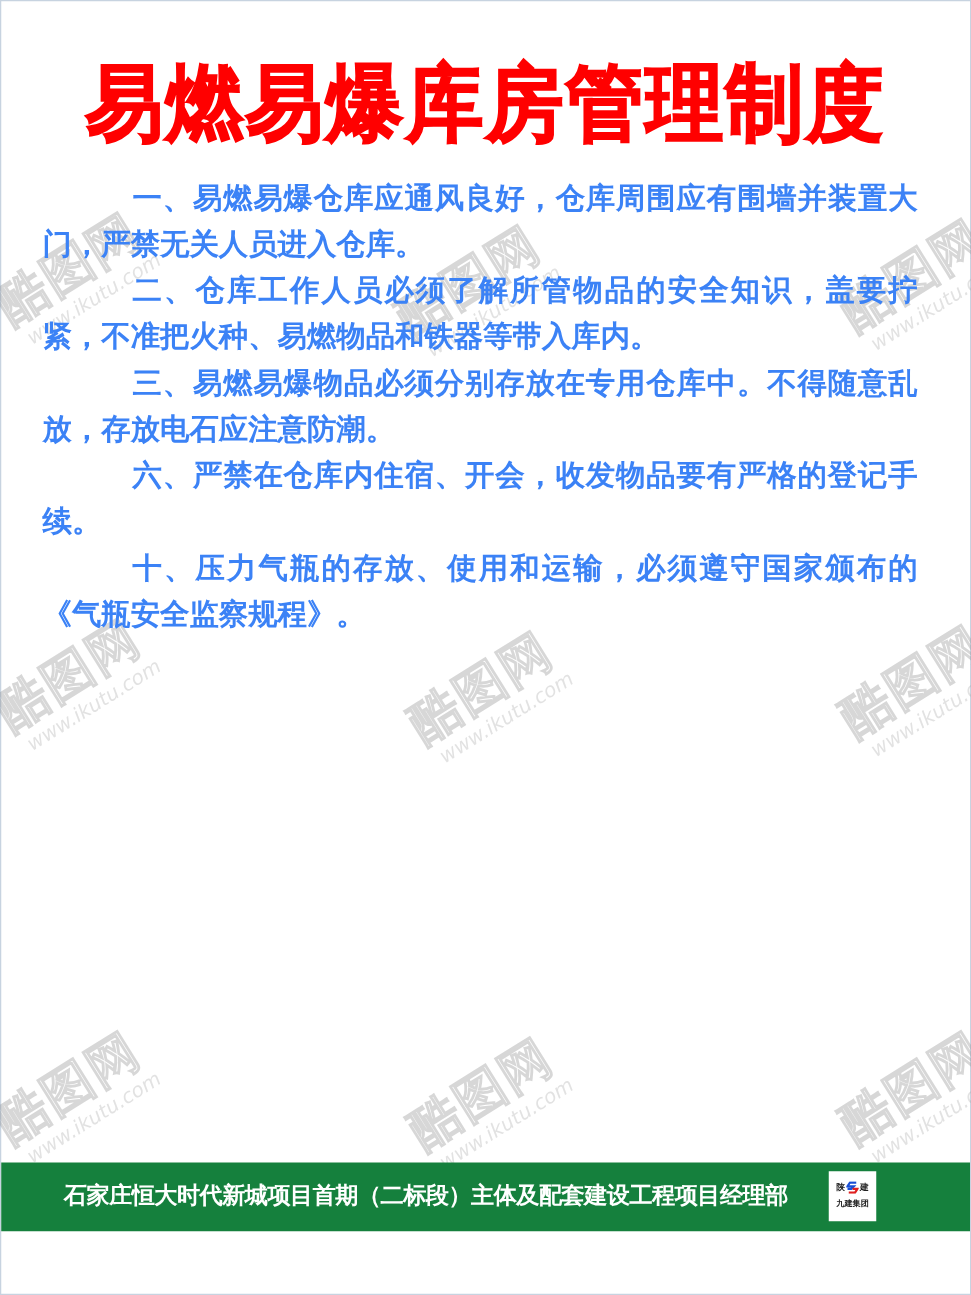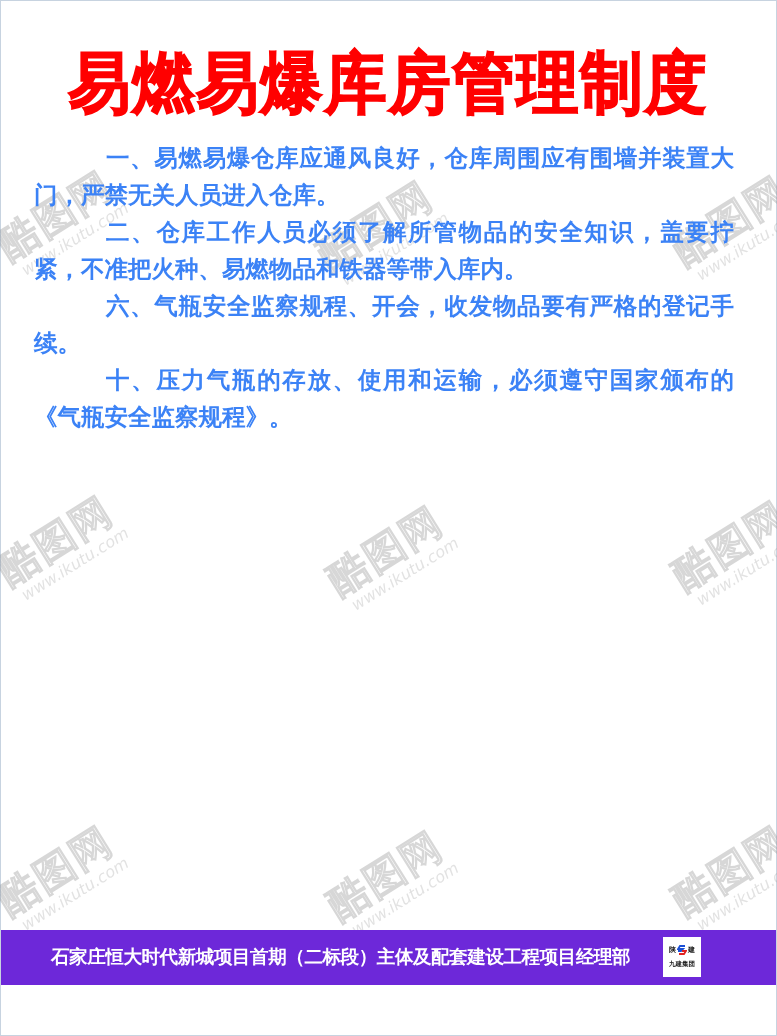--- a/index.html
+++ b/index.html
@@ -77,21 +77,21 @@
     font-size: 16px;
     font-style: italic;
     display: block;
     margin-left: 6px;
     line-height: 18px;
   }
   .footer-band {
     position: absolute;
     left: 1px; top: 930px;
     width: 775px; height: 55px;
-    background: #6d28d9;
+    background: #15803d;
   }
   .footer-text {
     position: absolute;
     left: 50px; top: 14px;
     color: #ffffff;
     font-family: "DejaVu Serif", serif;
     font-weight: bold;
     font-size: 18.5px;
     line-height: 26px;
     letter-spacing: -0.4px;
@@ -172,21 +172,22 @@
 <div class="watermark" style="left:665px; top:885px;">
   <span class="wm-logo">酷图网</span>
   <span class="wm-url">www.ikutu.com</span>
 </div>
 
 <h1 class="title" style="margin:0;">易燃易爆库房管理制度</h1>
 
 <div class="body-text">
   <p class="clause">一、易燃易爆仓库应通风良好，仓库周围应有围墙并装置大门，严禁无关人员进入仓库。</p>
   <p class="clause">二、仓库工作人员必须了解所管物品的安全知识，盖要拧紧，不准把火种、易燃物品和铁器等带入库内。</p>
-  <p class="clause">六、气瓶安全监察规程、开会，收发物品要有严格的登记手续。</p>
+  <p class="clause">三、易燃易爆物品必须分别存放在专用仓库中。不得随意乱放，存放电石应注意防潮。</p>
+  <p class="clause">六、严禁在仓库内住宿、开会，收发物品要有严格的登记手续。</p>
   <p class="clause">十、压力气瓶的存放、使用和运输，必须遵守国家颁布的《气瓶安全监察规程》。</p>
 </div>
 
 <div class="footer-band">
   <div class="footer-text">石家庄恒大时代新城项目首期（二标段）主体及配套建设工程项目经理部</div>
   <div class="logo-box">
     <div class="logo-row1">
       <span>陕</span>
       <svg class="logo-mark" viewBox="0 0 10 10">
         <path d="M8 1 L3 1 L1 4 L6 4 L4 6 L1 6" fill="none" stroke="#1a4fd6" stroke-width="1.8"></path>

